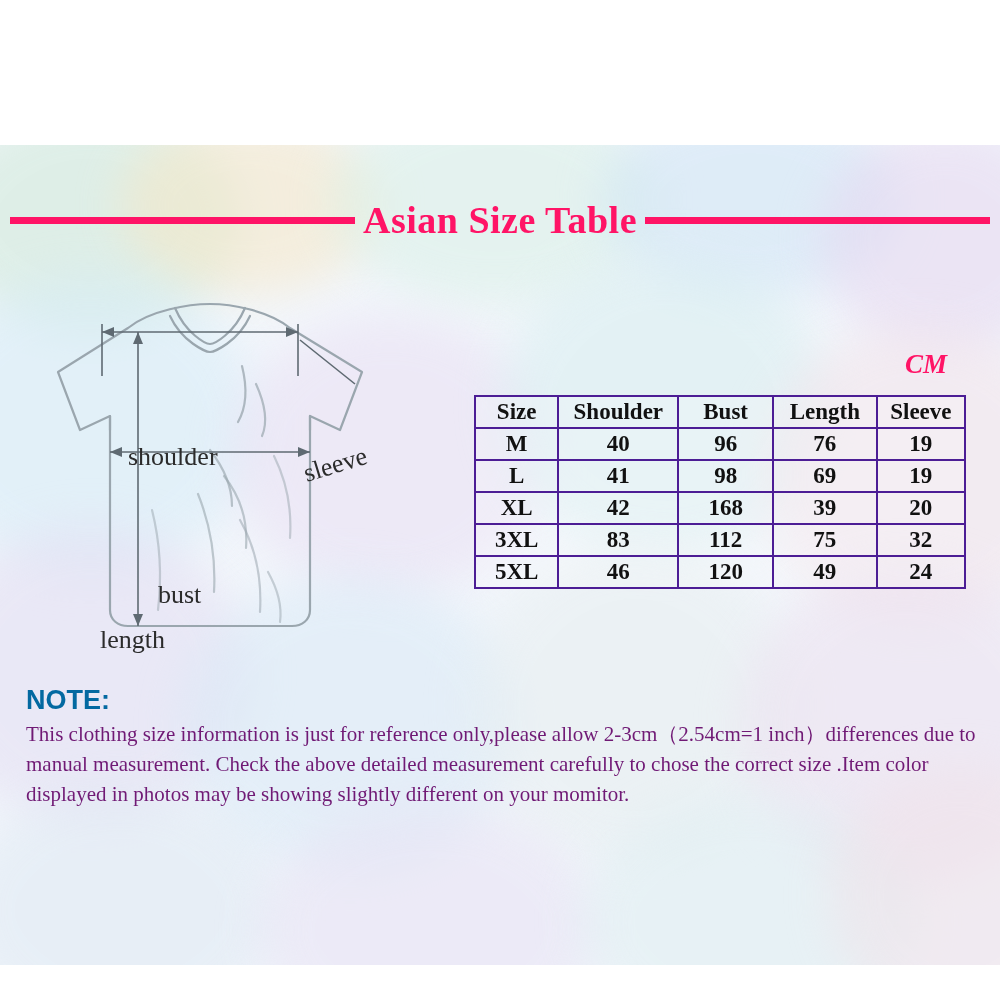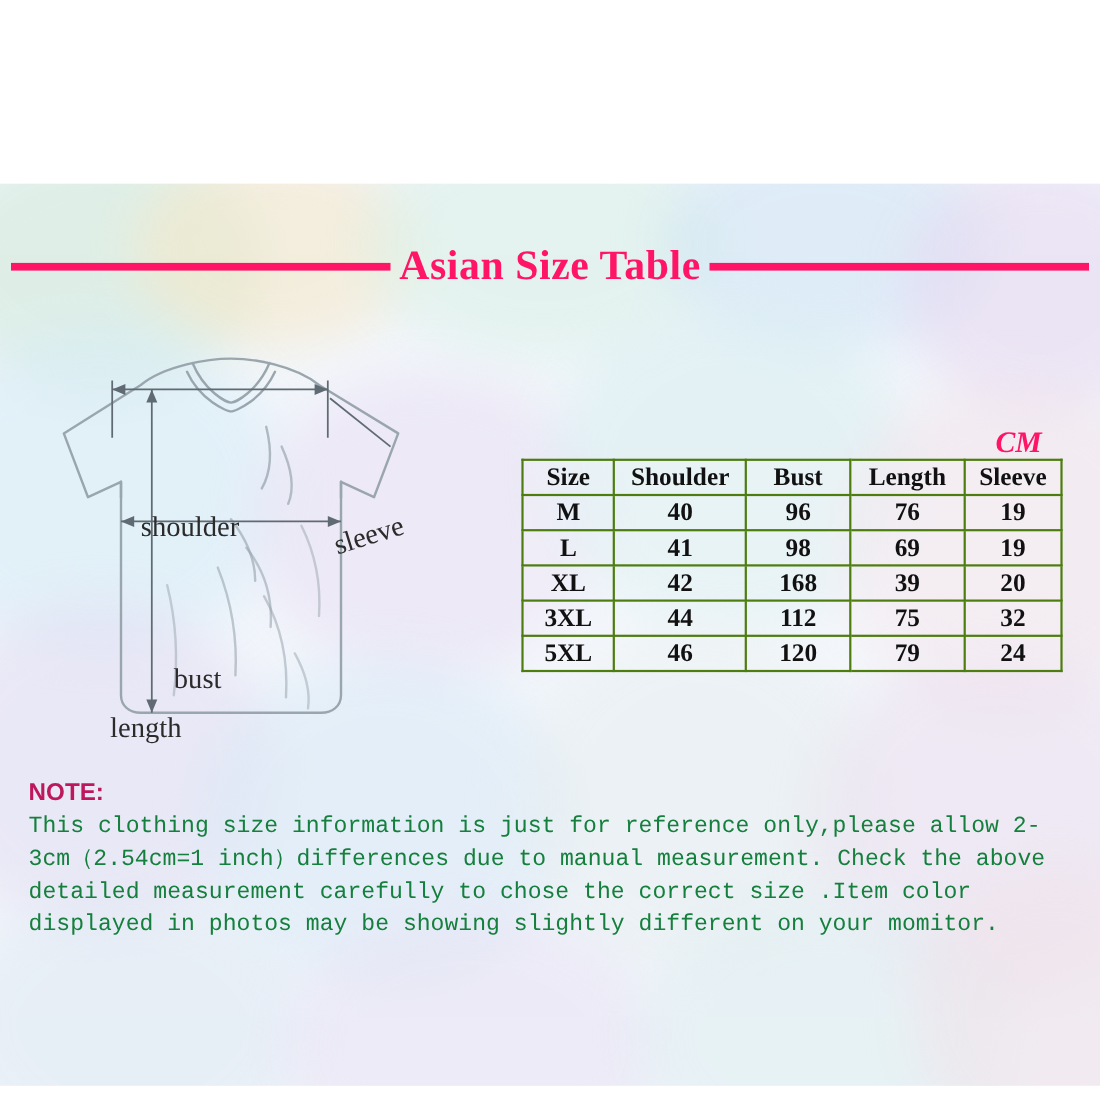--- a/index.html
+++ b/index.html
@@ -15,21 +15,20 @@
     overflow: hidden;
   }
 
   
   #page {
     position: absolute;
     left: 0; top: 0;
     width: 1000px;
     height: 712px;
     background: #ffffff;
-    margin-top: 22px;
   }
 
   
   #card {
     position: absolute;
     left: 0;
     top: 145px;
     width: 1000px;
     height: 820px;
     background: #f2f6fb;
@@ -90,21 +89,21 @@
   }
   #lbl-shoulder { left: 118px; top: 162px; }
   #lbl-sleeve   { left: 290px; top: 180px; transform: rotate(-17deg); transform-origin: left top; }
   #lbl-bust     { left: 148px; top: 300px; }
   #lbl-length   { left: 90px;  top: 345px; }
 
   
   #cm-label {
     position: absolute;
     left: 905px;
-    top: 220px;
+    top: 204px;
     color: #ff1466;
     font-size: 27px;
     font-weight: bold;
     font-style: italic;
     font-family: "Liberation Serif", serif;
   }
 
   
   #table-wrap {
     position: absolute;
@@ -112,21 +111,21 @@
     top: 250px;
     width: 492px;
   }
   table#size-table {
     border-collapse: collapse;
     width: 492px;
     background: transparent;
     font-family: "Liberation Serif", serif;
   }
   #size-table th, #size-table td {
-    border: 2px solid #4d7c0f;
+    border: 2px solid #4c1d95;
     text-align: center;
     font-size: 23px;
     color: #111;
     height: 30px;
     padding: 0;
     font-weight: bold;
     background: rgba(255,255,255,0.18);
   }
   #size-table th { font-weight: bold; }
   .col-size     { width: 84px; }
@@ -136,31 +135,31 @@
   .col-sleeve   { width: 88px; }
 
   
   #note-wrap {
     position: absolute;
     left: 26px;
     top: 540px;
     width: 950px;
   }
   #note-title {
-    color: #be185d;
-    font-size: 22px;
+    color: #0369a1;
+    font-size: 27px;
     font-weight: bold;
     font-family: "Liberation Sans", sans-serif;
     margin-bottom: 4px;
   }
   #note-body {
-    color: #15803d;
+    color: #701a75;
     font-size: 21px;
     line-height: 1.42;
-    font-family: Liberation Mono, monospace;
+    font-family: Liberation Serif, serif;
     font-weight: 400;
   }
 </style>
 </head>
 <body>
 
 <div id="page">
 
   <div id="card">
 
@@ -277,30 +276,30 @@
           </tr>
           <tr>
             <td>XL</td>
             <td>42</td>
             <td>168</td>
             <td>39</td>
             <td>20</td>
           </tr>
           <tr>
             <td>3XL</td>
-            <td>44</td>
+            <td>83</td>
             <td>112</td>
             <td>75</td>
             <td>32</td>
           </tr>
           <tr>
             <td>5XL</td>
             <td>46</td>
             <td>120</td>
-            <td>79</td>
+            <td>49</td>
             <td>24</td>
           </tr>
         </tbody>
       </table>
     </div>
 
     <div id="note-wrap">
       <div id="note-title">NOTE:</div>
       <div id="note-body">This clothing size information is just for reference only,please allow 2-3cm（2.54cm=1 inch）differences due to manual measurement. Check the above detailed measurement carefully to chose the correct size .Item color displayed in photos may be showing slightly different on your momitor.</div>
     </div>

